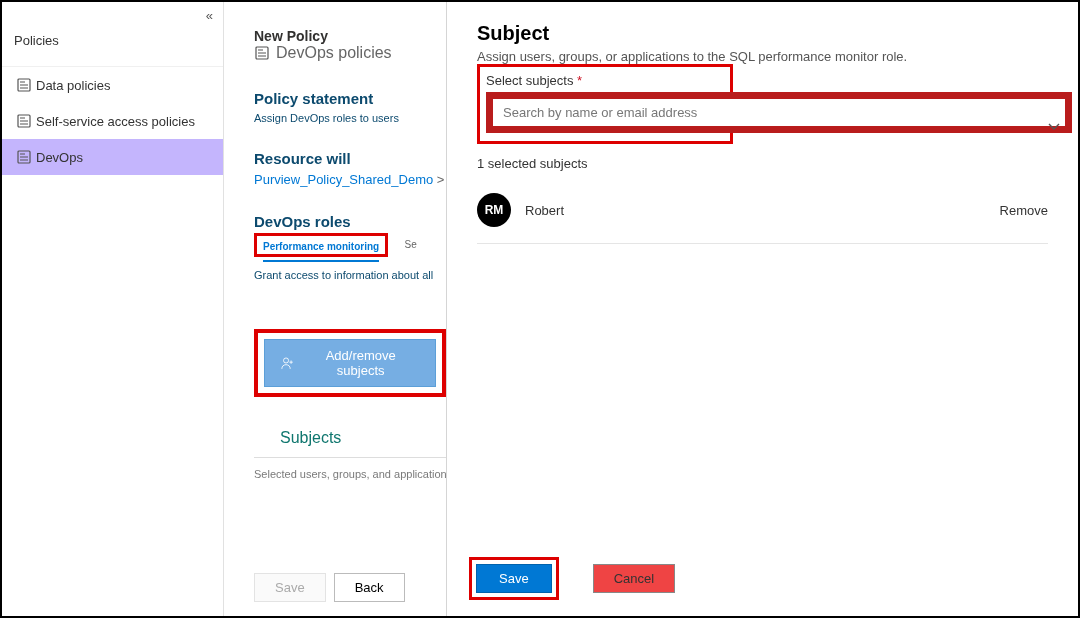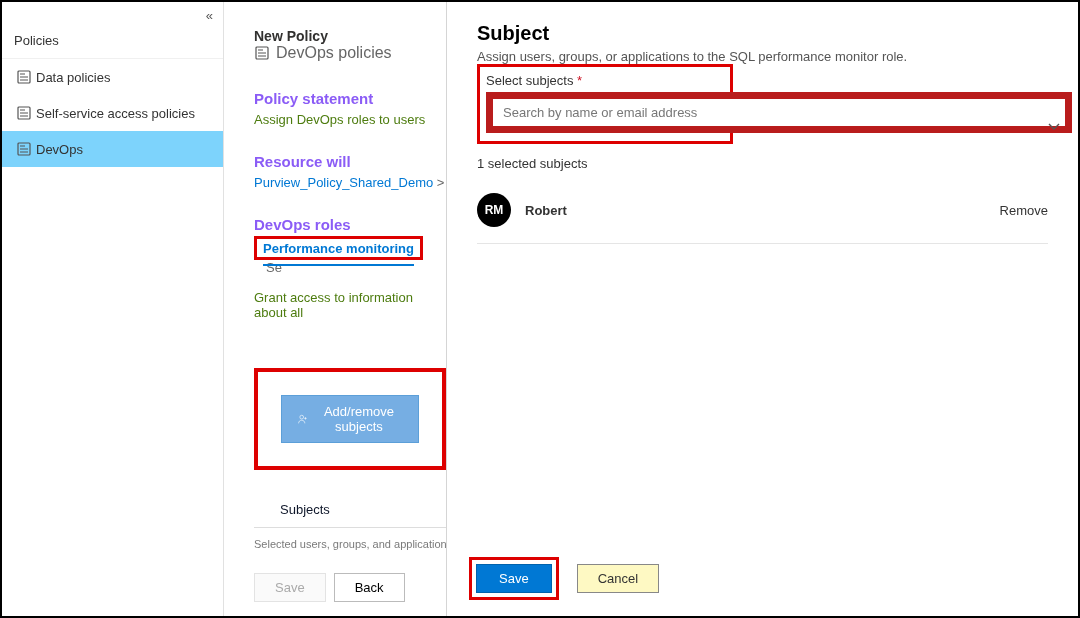--- a/index.html
+++ b/index.html
@@ -1,63 +1,63 @@
 <!DOCTYPE html>
 <html><head>
 <meta charset="utf-8">
 <style>
   * { box-sizing: border-box; margin: 0; padding: 0; font-family: "Segoe UI", Arial, sans-serif; }
   html, body { width: 1080px; height: 618px; overflow: hidden; background: #fff; }
   .app { display: flex; width: 100%; height: 100%; border: 2px solid #000; }
   
   .sidebar { width: 222px; border-right: 1px solid #e1e1e1; padding-top: 6px; }
   .collapse { text-align: right; padding: 0 10px 4px 0; font-size: 13px; color: #555; }
-  .sidebar-title { font-size: 13px; color: #333; padding: 6px 12px 10px; border-bottom: 1px solid #f0f0f0; }
+  .sidebar-title { font-size: 13px; color: #333; padding: 6px 12px 18px; border-bottom: 1px solid #f0f0f0; }
   .sb-item { display: flex; align-items: center; gap: 4px; padding: 10px 14px; font-size: 13px; color: #333; cursor: pointer; }
-  .sb-item.active { background: #7dd3fc; }
+  .sb-item.active { background: #c4b5fd; }
   .sb-icon { width: 16px; height: 16px; flex-shrink: 0; }
   
   .mid { width: 222px; padding: 26px 0 0 30px; color: #323130; position: relative; overflow: hidden; }
   .mid h2 { font-size: 14px; font-weight: 600; }
   .mid .sub { font-size: 16px; color: #666; display: flex; align-items: center; gap: 6px; margin-bottom: 28px; }
-  .mid h3 { font-size: 15px; font-weight: 600; color: #8b5cf6; margin-bottom: 5px; }
-  .mid .desc { font-size: 13px; color: #4d7c0f; margin-bottom: 26px; }
+  .mid h3 { font-size: 15px; font-weight: 600; color: #0c4a6e; margin-bottom: 5px; }
+  .mid .desc { font-size: 11px; color: #0c4a6e; margin-bottom: 26px; }
   .mid .path { font-size: 13px; color: #666; white-space: nowrap; }
   .mid .linkish { color: #0078d4; }
-  .tab { font-size: 13px; color: #666; padding: 6px 0 8px; cursor: pointer; white-space: nowrap; }
+  .tab { font-size: 10px; color: #666; padding: 6px 0 8px; cursor: pointer; white-space: nowrap; }
   .tab.active { color: #0078d4; border-bottom: 2px solid #0078d4; font-weight: 600; }
   .tab-highlight { border: 3px solid #d00; display: inline-block; padding: 0 6px; position: relative; top: 2px; }
   .tab-row { margin-top: -4px; }
   .btn-addremove { display: inline-flex; align-items: center; gap: 8px; background: #76aee3; border: 1px solid #5c9fd8; color: #fff; font-size: 13px; padding: 8px 16px; cursor: pointer; }
-  .btn-addremove-wrap { border: 4px solid #d00; display: inline-block; margin-top: 22px; padding: 23px; }
-  .subjects-head { border-bottom: 1px solid #ddd; padding: 10px 8px 10px 26px; font-size: 13px; color: #0f172a; margin-top: 22px; }
+  .btn-addremove-wrap { border: 4px solid #d00; display: inline-block; margin-top: 22px; padding: 6px; }
+  .subjects-head { border-bottom: 1px solid #ddd; padding: 10px 8px 10px 26px; font-size: 16px; color: #0f766e; margin-top: 22px; }
   .subjects-note { font-size: 11px; color: #7a7a7a; margin-top: 10px; white-space: nowrap; }
   .mid-footer { position: absolute; bottom: 14px; left: 0; right: 0; padding-left: 30px; display: flex; gap: 8px; }
   .mbtn { padding: 6px 20px; font-size: 13px; border: 1px solid #bbb; background: #fff; cursor: pointer; }
   .mbtn.disabled { color: #aaa; background: #fafafa; border-color: #e3e3e3; }
   
   .right { flex: 1; border-left: 1px solid #d5d5d5; padding: 20px 30px 0 30px; position: relative; }
   .right h2 { font-size: 20px; font-weight: 700; }
   .right .rdesc { font-size: 13px; color: #555; margin-top: 4px; }
   .sel-wrap { border: 3px solid #d00; padding: 6px 6px 8px 6px; margin-top: 0; width: 256px; position: relative; }
   .sel-label { font-size: 13px; color: #333; margin-bottom: 4px; }
   .req { color: #c12; }
   .sel-input { position: relative; }
   .sel-input input { width: 586px; font-size: 13px; padding: 6px 30px 6px 10px; border: 7px solid #b91c1c; color: #333; }
   .sel-input input::placeholder { color: #777; }
   .chev { position: absolute; right: -338px; top: 26px; width: 16px; height: 16px; pointer-events: none; color: #555; }
   .count { font-size: 13px; color: #333; margin-top: 12px; }
   .subject-row { display: flex; align-items: center; margin-top: 12px; padding: 10px 0 16px; border-bottom: 1px solid #e5e5e5; }
   .avatar { width: 34px; height: 34px; border-radius: 50%; background: #000000; color: #fff; font-size: 12px; font-weight: 600; display: flex; align-items: center; justify-content: center; margin-right: 14px; }
-  .subj-name { font-size: 13px; color: #333; flex: 1; font-weight: bold; }
+  .subj-name { font-size: 13px; color: #333; flex: 1; }
   .remove { font-size: 13px; color: #333; cursor: pointer; }
   .right-footer { position: absolute; bottom: 16px; left: 22px; display: flex; align-items: center; gap: 18px; }
   .save-wrap { border: 3px solid #d00; padding: 4px; }
   .btn-primary { background: #0078d4; color: #fff; border: 1px solid #0063ad; padding: 6px 22px; font-size: 13px; cursor: pointer; }
-  .btn-secondary { background: #fef9c3; color: #333; border: 1px solid #888; padding: 6px 20px; font-size: 13px; cursor: pointer; }
+  .btn-secondary { background: #ef4444; color: #333; border: 1px solid #888; padding: 6px 20px; font-size: 13px; cursor: pointer; margin-left: 16px; }
   svg.sb-icon path, svg.sb-icon rect { stroke: #555; fill: none; stroke-width: 1.2; }
 </style>
 </head>
 <body>
 
 <div class="app">
 
   <div class="sidebar">
     <div class="collapse">«</div>
     <div class="sidebar-title">Policies</div>

